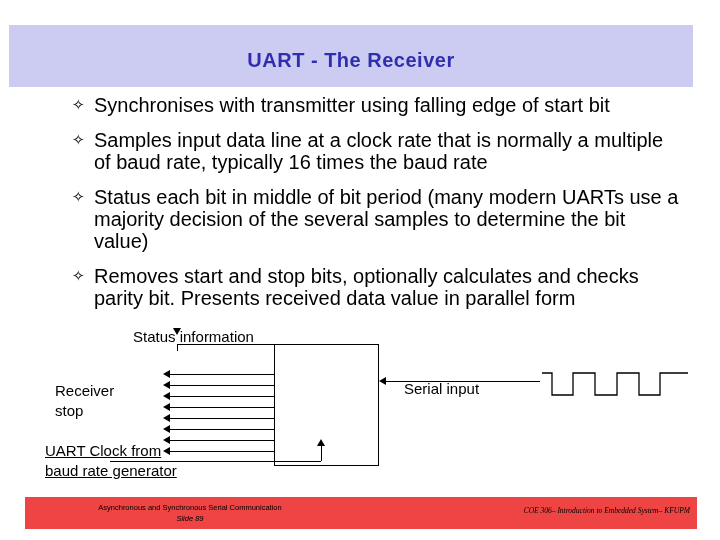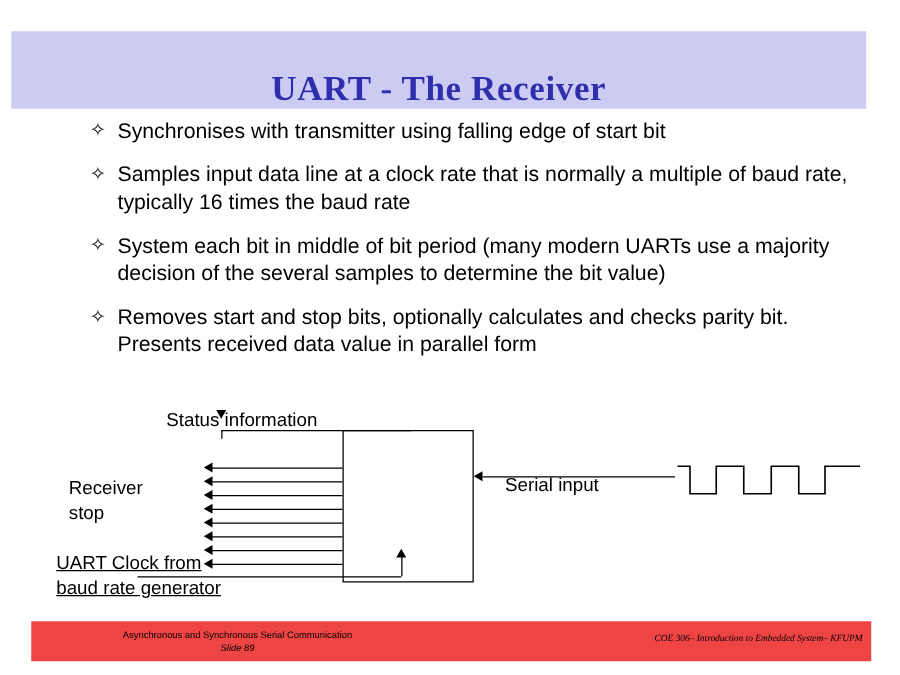--- a/index.html
+++ b/index.html
@@ -24,28 +24,28 @@
     position: absolute;
     left: 9px;
     top: 25px;
     width: 684px;
     height: 62px;
     background: #ccccf2;
   }
   .title-text {
     position: absolute;
     left: 0;
-    top: 16px;
+    top: 4px;
     width: 684px;
     height: 62px;
     display: flex;
     align-items: center;
     justify-content: center;
-    font-family: Liberation Serif, serif;
-    font-size: 28px;
+    font-family: Liberation Sans, sans-serif;
+    font-size: 20px;
     font-weight: bold;
     color: #2f2fae;
     letter-spacing: 0.5px;
   }
   
   .bullets {
     position: absolute;
     left: 72px;
     top: 94px;
     width: 610px;
@@ -55,21 +55,21 @@
     margin-bottom: 13px;
   }
   .bullet-marker {
     width: 22px;
     flex: 0 0 22px;
     font-size: 15px;
     color: #000000;
     line-height: 22px;
   }
   .bullet-text {
-    font-size: 17px;
+    font-size: 20px;
     color: #000000;
     line-height: 22px;
     flex: 1;
   }
   
   .diagram {
     position: absolute;
     left: 0;
     top: 315px;
     width: 596px;
@@ -175,21 +175,21 @@
     <div class="bullet">
       <span class="bullet-marker">✧</span>
       <span class="bullet-text">Synchronises with transmitter using falling edge of start bit</span>
     </div>
     <div class="bullet">
       <span class="bullet-marker">✧</span>
       <span class="bullet-text">Samples input data line at a clock rate that is normally a multiple of baud rate, typically 16 times the baud rate</span>
     </div>
     <div class="bullet">
       <span class="bullet-marker">✧</span>
-      <span class="bullet-text">System each bit in middle of bit period (many modern UARTs use a majority decision of the several samples to determine the bit value)</span>
+      <span class="bullet-text">Status each bit in middle of bit period (many modern UARTs use a majority decision of the several samples to determine the bit value)</span>
     </div>
     <div class="bullet">
       <span class="bullet-marker">✧</span>
       <span class="bullet-text">Removes start and stop bits, optionally calculates and checks parity bit. Presents received data value in parallel form</span>
     </div>
   </div>
 
   <div class="diagram">
 
     <div class="lbl lbl-status">Status information</div>

